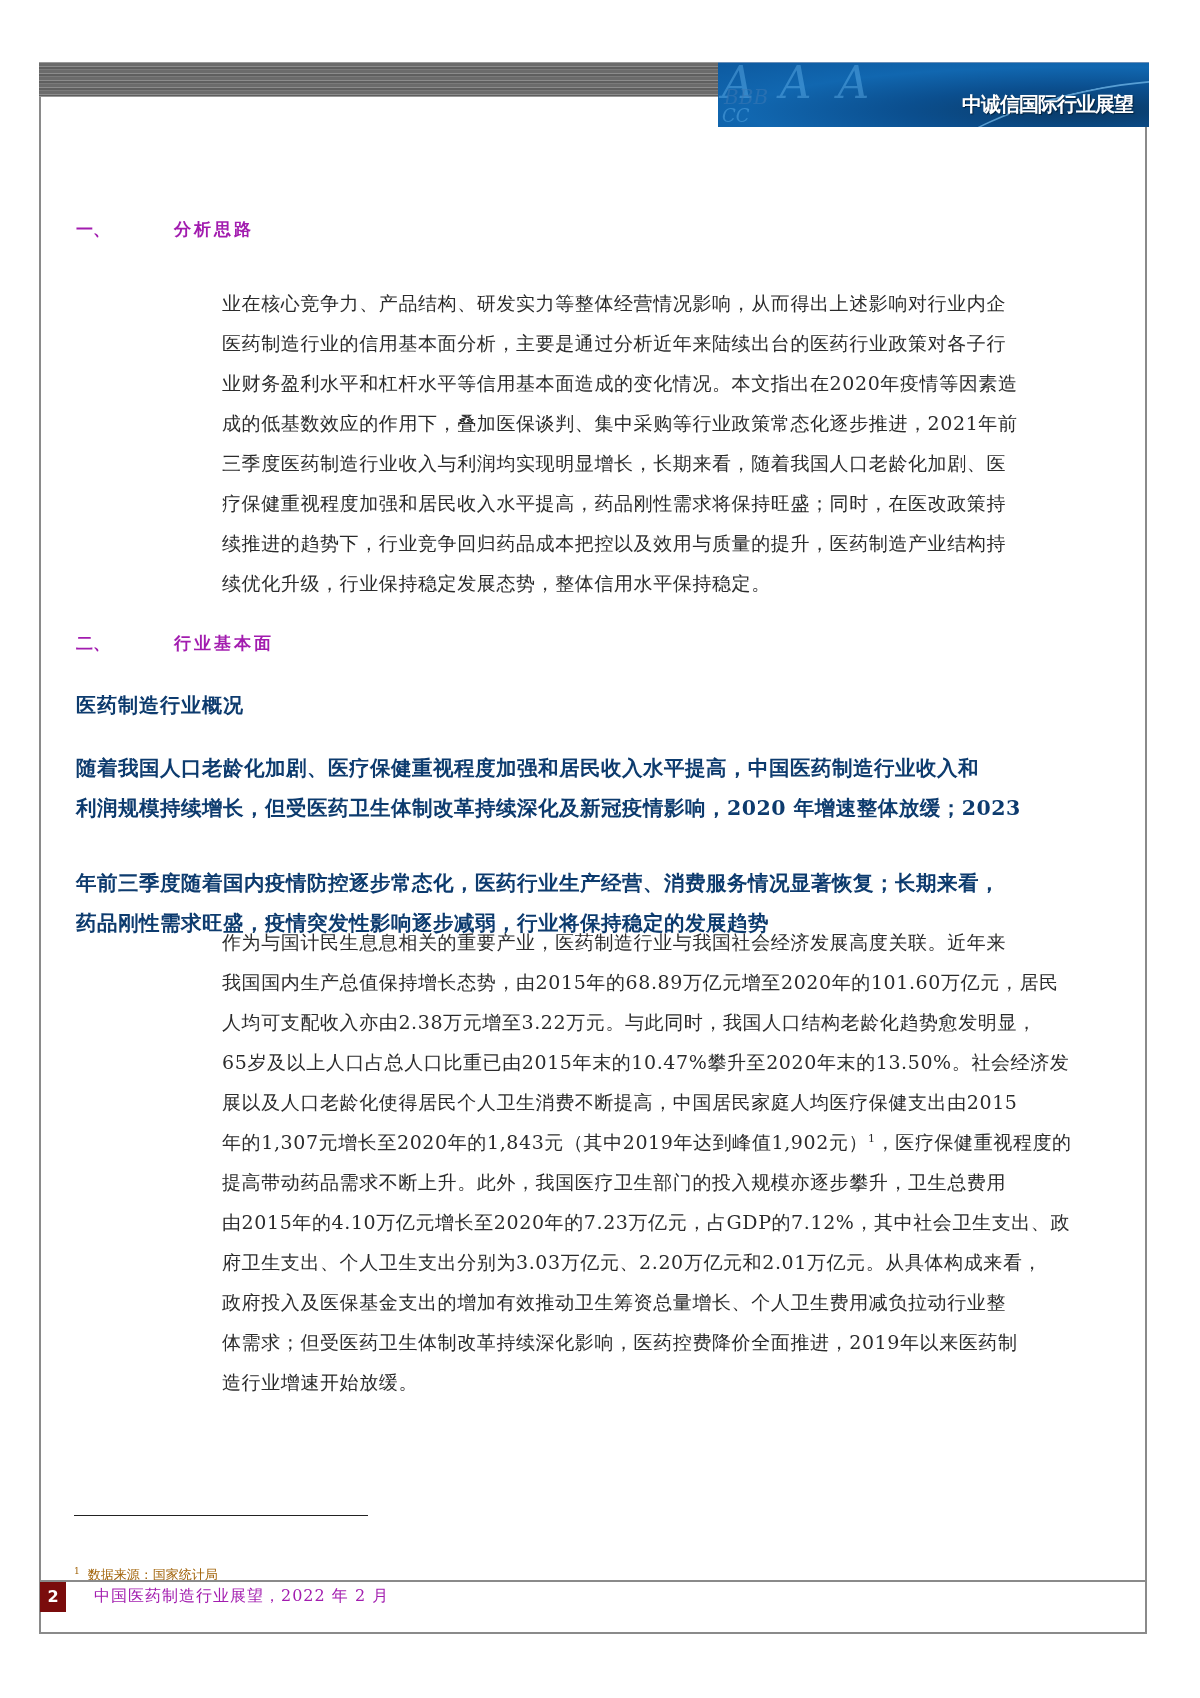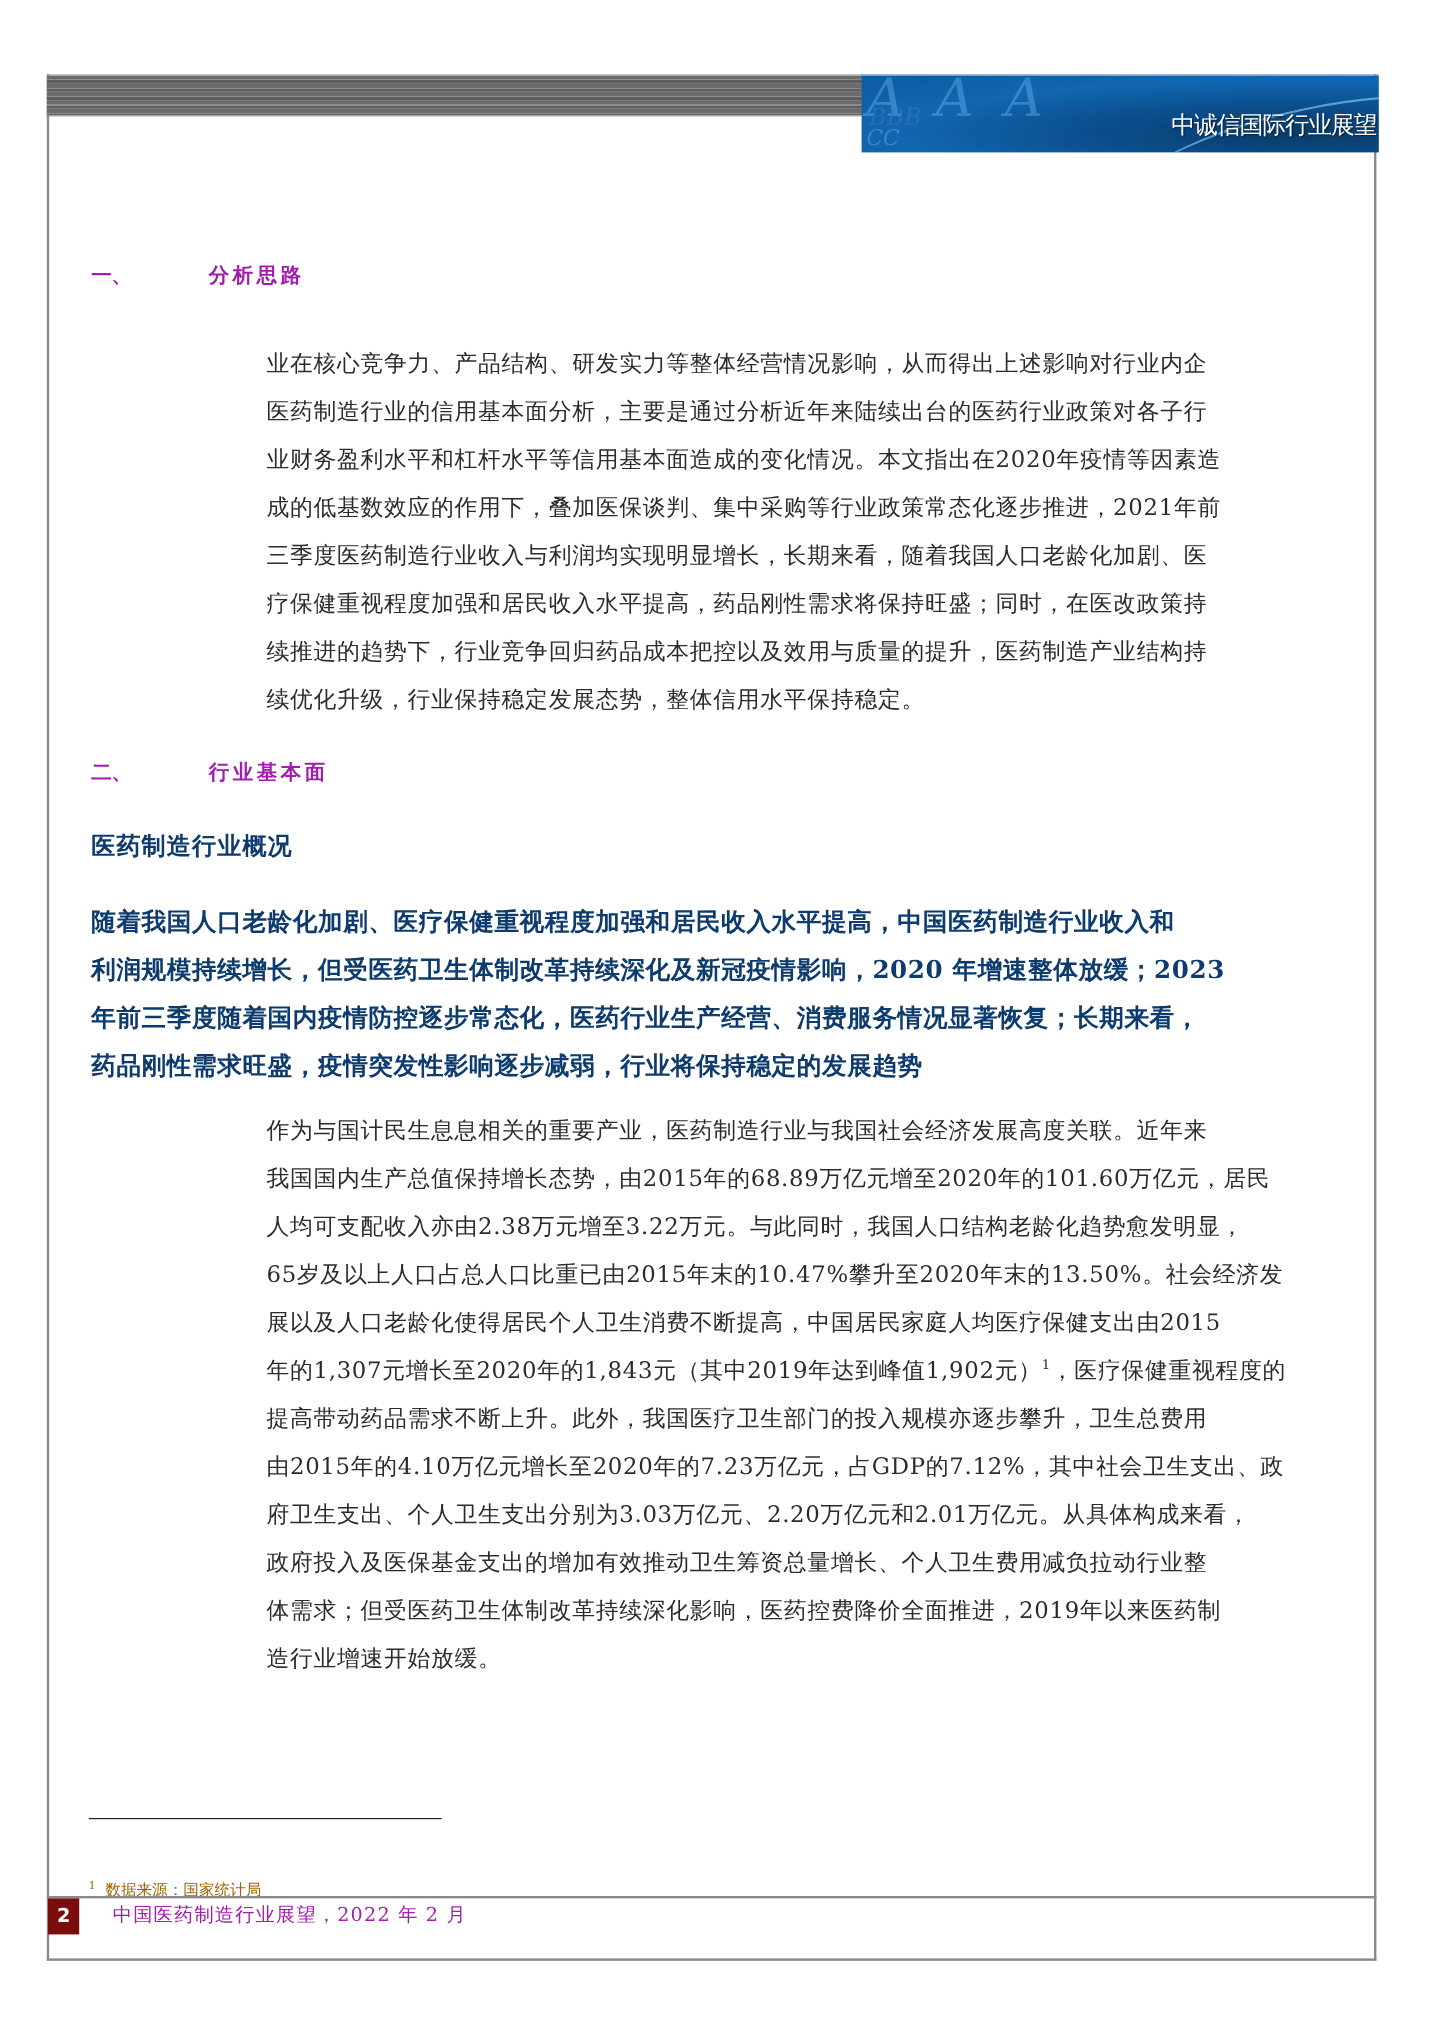--- a/index.html
+++ b/index.html
@@ -18,22 +18,22 @@
     background: radial-gradient(ellipse at 85% 75%, #0a3a66 0%, #0b4f8f 35%, #1167b0 65%, #0d5aa0 100%);
     box-sizing: border-box; border-top: 1px solid #6b8fb8; }
   .banner .deco { position: absolute; font-family: "DejaVu Serif", serif; font-style: italic;
     color: rgba(120, 200, 255, 0.35); white-space: nowrap; }
   .banner .deco.d1 { left: 4px; top: -6px; font-size: 44px; letter-spacing: 6px; }
   .banner .deco.d2 { left: 6px; top: 22px; font-size: 20px; color: rgba(60,120,180,0.55); }
   .banner .deco.d3 { left: 70px; top: 16px; font-size: 42px; color: rgba(20,40,70,0.55); margin-top: 44px; }
   .banner .deco.d4 { left: 4px; top: 42px; font-size: 18px; }
   .banner .arc { position: absolute; left: 200px; top: 26px; width: 360px; height: 120px;
     border-top: 2px solid rgba(140, 210, 255, 0.6); border-radius: 50%; transform: rotate(-12deg); }
-  .banner .title { position: absolute; right: 2px; top: 28px; color: #ffffff;
-    font-family: "DejaVu Sans", "Liberation Sans", sans-serif; font-weight: normal; font-size: 20px;
+  .banner .title { position: absolute; right: 16px; top: 28px; color: #ffffff;
+    font-family: "DejaVu Sans", "Liberation Sans", sans-serif; font-weight: bold; font-size: 20px;
     letter-spacing: -1px; text-shadow: 1px 1px 1px #03213d; }
 
   .h1 { position: absolute; left: 76px; color: #a21caf; font-weight: bold; font-size: 17px;
         font-family: "DejaVu Sans", "Liberation Sans", sans-serif; }
   .h1 .num { display: inline-block; width: 98px; }
   .h1 .txt { letter-spacing: 3px; }
 
   .h2 { position: absolute; left: 76px; color: #0d3b6e; font-weight: bold; font-size: 20px;
         font-family: "DejaVu Sans", "Liberation Sans", sans-serif; letter-spacing: 1px; }
 
@@ -88,21 +88,21 @@
 
 <div class="h1" style="top:632px;">
   <span class="num">二、</span><span class="txt">行业基本面</span>
 </div>
 
 <div class="h2" style="top:692px;">医药制造行业概况</div>
 
 <div class="summary" style="top:748px;">
   <span class="line" style="display:block;white-space:nowrap;">随着我国人口老龄化加剧、医疗保健重视程度加强和居民收入水平提高，中国医药制造行业收入和</span>
   <span class="line" style="display:block;white-space:nowrap;">利润规模持续增长，但受医药卫生体制改革持续深化及新冠疫情影响，2020 年增速整体放缓；2023</span>
-  <span class="line" style="display:block;white-space:nowrap;">年前三季度随着国内疫情防控逐步常态化，医药行业生产经营、消费服务情况显著恢复；长期来看，</span>
+  <span class="line" style="display:block;white-space:nowrap;margin-top:35px;">年前三季度随着国内疫情防控逐步常态化，医药行业生产经营、消费服务情况显著恢复；长期来看，</span>
   <span class="line" style="display:block;white-space:nowrap;">药品刚性需求旺盛，疫情突发性影响逐步减弱，行业将保持稳定的发展趋势</span>
 </div>
 
 <div class="para" style="top:922px;">
   <span class="line">作为与国计民生息息相关的重要产业，医药制造行业与我国社会经济发展高度关联。近年来</span>
   <span class="line">我国国内生产总值保持增长态势，由2015年的68.89万亿元增至2020年的101.60万亿元，居民</span>
   <span class="line">人均可支配收入亦由2.38万元增至3.22万元。与此同时，我国人口结构老龄化趋势愈发明显，</span>
   <span class="line">65岁及以上人口占总人口比重已由2015年末的10.47%攀升至2020年末的13.50%。社会经济发</span>
   <span class="line">展以及人口老龄化使得居民个人卫生消费不断提高，中国居民家庭人均医疗保健支出由2015</span>
   <span class="line"><span>年的1,307元增长至2020年的1,843元（其中2019年达到峰值1,902元）</span><sup>1</sup><span>，医疗保健重视程度的</span></span>

